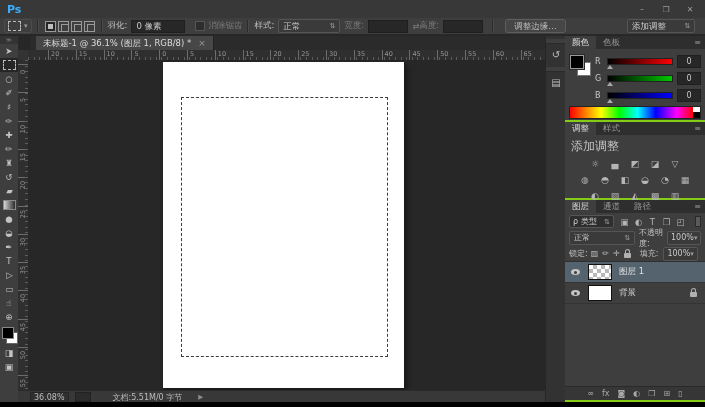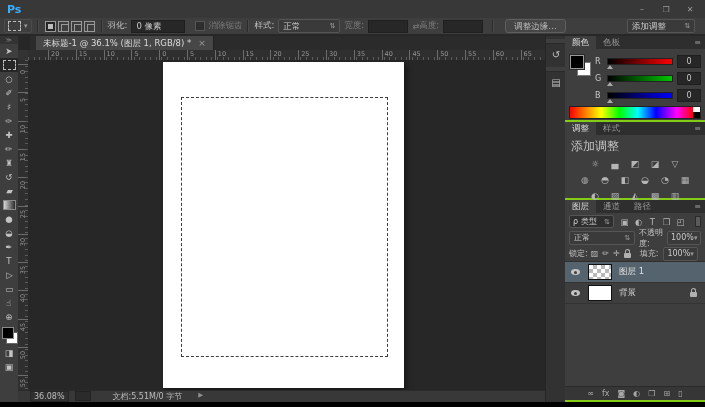--- a/index.html
+++ b/index.html
@@ -81,21 +81,21 @@
   .vlab{position:absolute;left:0;width:10px;height:14px;font-size:6.5px;color:#949494;
         border-top:1px solid #6c6c6c;display:flex;align-items:center;justify-content:center;}
   .vlab span{transform:rotate(-90deg);display:block;}
   .pasteboard{position:absolute;left:28px;top:60px;width:517px;height:330px;background:#272727;}
   .page{position:absolute;left:135px;top:2px;width:241px;height:326px;background:#ffffff;
         box-shadow:1px 1px 0 #1b1b1b,3px 3px 6px rgba(0,0,0,.45);}
   .selection{position:absolute;left:18px;top:35px;width:205px;height:258px;border:1px dashed #3d3d3d;}
 
   
   .statusbar{position:absolute;left:18px;top:390px;width:527px;height:12px;background:#383838;
-             border-top:1px solid #2a2a2a;display:flex;align-items:flex-start;font-size:8px;color:#bdbdbd;}
+             border-top:1px solid #2a2a2a;display:flex;align-items:center;font-size:8px;color:#bdbdbd;}
   .zoom-field{margin-left:12px;background:#303030;border:1px solid #262626;padding:0 3px;height:9px;line-height:9px;}
   .status-box{width:14px;height:8px;background:#2b2b2b;border:1px solid #222;margin-left:6px;}
   .doc-info{margin-left:22px;}
   .status-arrow{margin-left:16px;color:#8e8e8e;font-size:6.5px;}
   .bottom-strip{position:absolute;left:0;top:402px;width:705px;height:5px;background:#000;}
 
   
   .dockstrip{position:absolute;left:545px;top:36px;width:20px;height:366px;background:#323232;
              border-left:1px solid #262626;border-right:1px solid #262626;}
   .dock-panel{margin-top:3px;}

